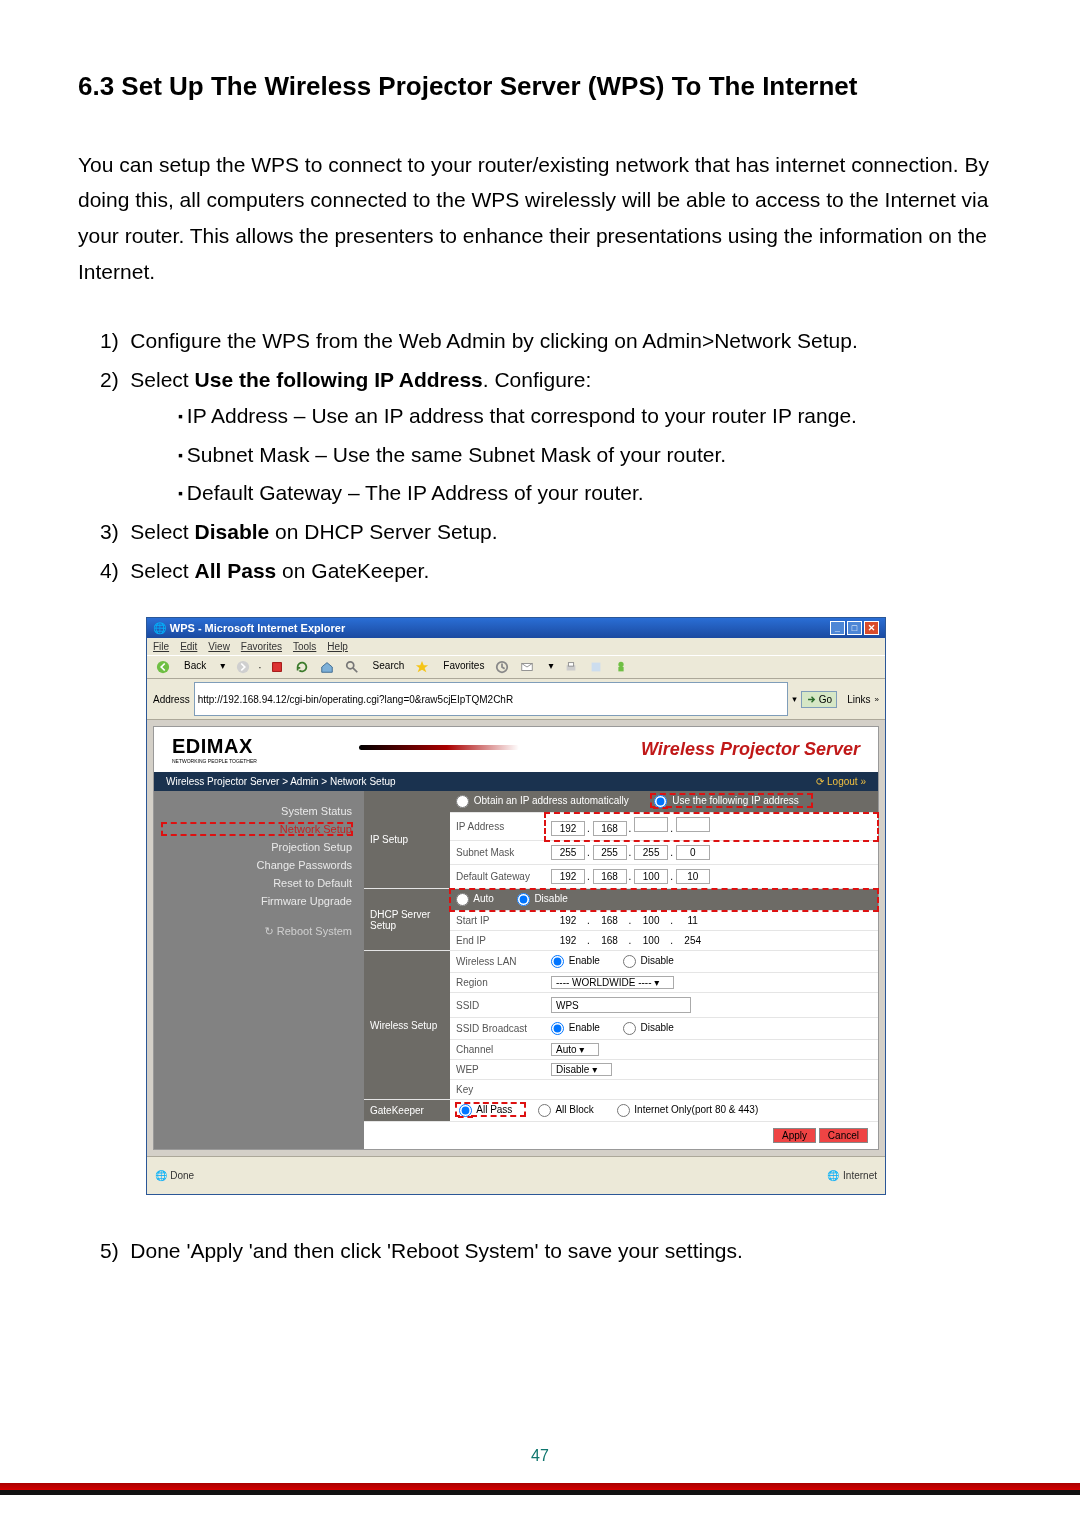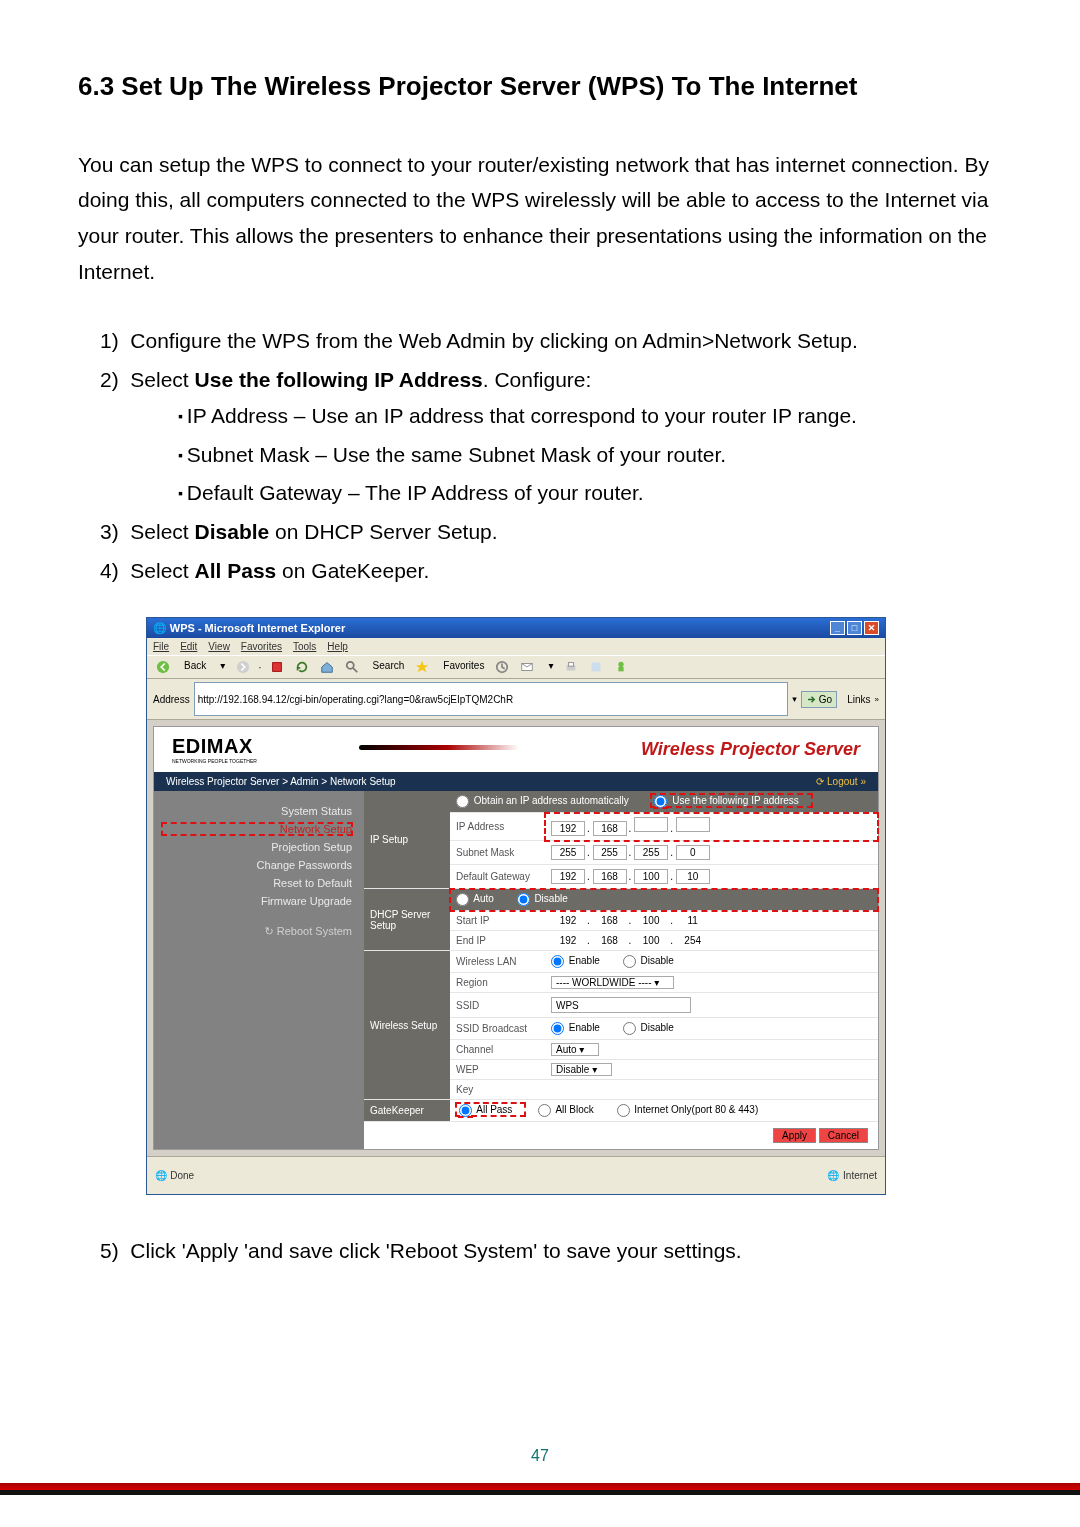--- a/index.html
+++ b/index.html
@@ -388,20 +388,20 @@
       </div>
     </div>
   </div>
   <div class="statusbar">
     <span>🌐 <span>Done</span></span>
     <span>🌐 <span>Internet</span></span>
   </div>
 </div>
 
 <ol class="main-list" start="5" style="margin-top:10px;">
-  <li>5)&nbsp;&nbsp;<span>Click 'Apply 'and save click 'Reboot System' to save your settings.</span></li>
+  <li>5)&nbsp;&nbsp;<span>Done 'Apply 'and then click 'Reboot System' to save your settings.</span></li>
 </ol>
 
 <div class="pgnum">47</div>
 <div class="footer-bar">
   <div class="red"></div>
     <div class="blk"></div>
 </div>
 
 </body></html>

